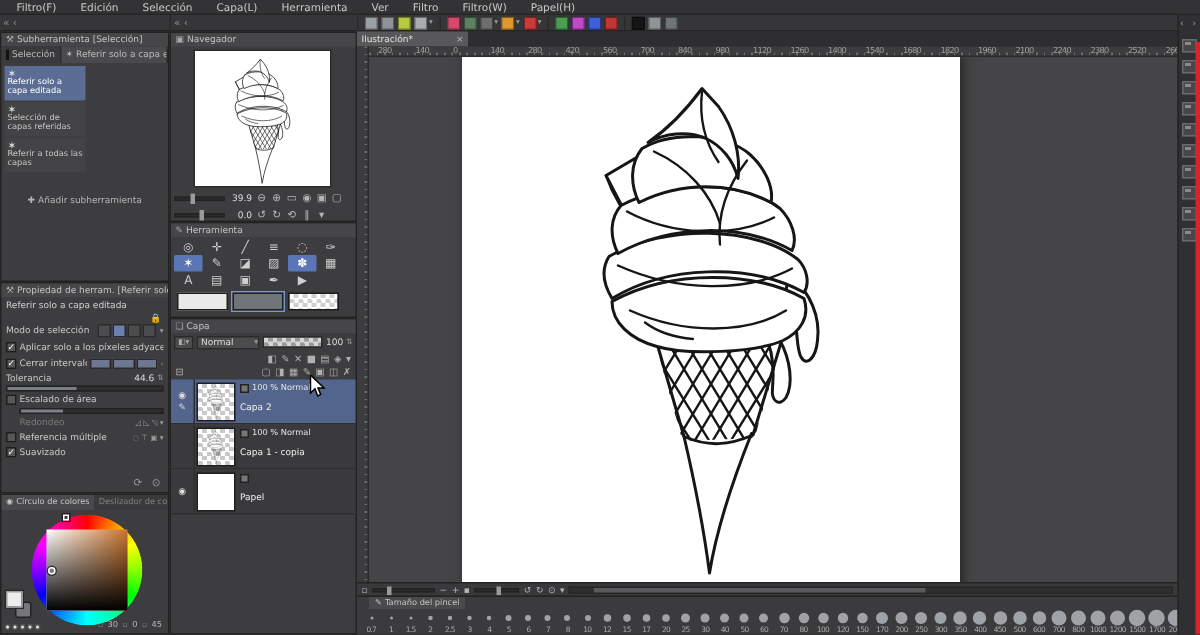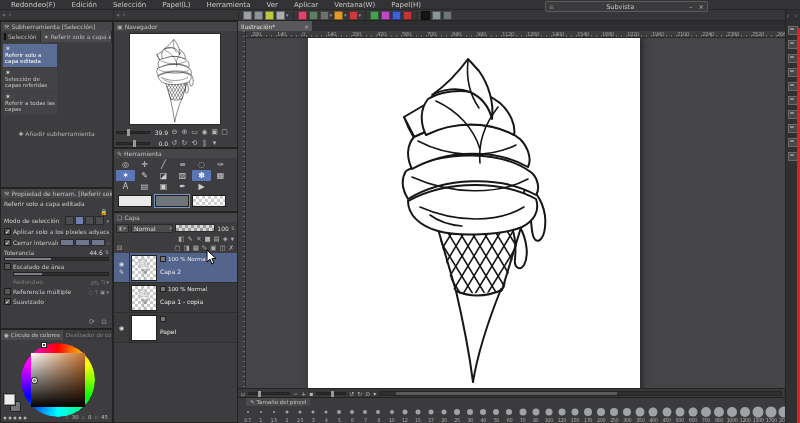--- a/index.html
+++ b/index.html
@@ -206,28 +206,28 @@
           </g>
         </g>
         <clipPath id="wafclip">
             <polygon points="128,188 216,183 195,255 147,257"></polygon>
           </clipPath>
       </symbol>
     </defs>
   </svg>
 
   <div class="abs" id="menubar">
-      <span class="menu-item">Redondeo(F)</span>
+      <span class="menu-item">Filtro(F)</span>
       <span class="menu-item">Edición</span>
       <span class="menu-item">Selección</span>
-      <span class="menu-item">Papel(L)</span>
+      <span class="menu-item">Capa(L)</span>
       <span class="menu-item">Herramienta</span>
       <span class="menu-item">Ver</span>
-      <span class="menu-item">Aplicar</span>
-      <span class="menu-item">Ventana(W)</span>
+      <span class="menu-item">Filtro</span>
+      <span class="menu-item">Filtro(W)</span>
       <span class="menu-item">Papel(H)</span>
     </div>
 
   <div class="abs" id="cmdbar">
     <div class="dockhdr">« ‹</div>
     <div class="dockhdr mid">« ‹</div>
     <div id="cmd-icons">
         <span class="cmd-ic" style="background: rgb(154, 160, 164);"></span>
         <span class="cmd-ic" style="background: rgb(143, 148, 152);"></span>
         <span class="cmd-ic" style="background: rgb(185, 201, 63);"></span>
@@ -247,26 +247,20 @@
         <span class="cmd-ic" style="background: rgb(191, 73, 199);"></span>
         <span class="cmd-ic" style="background: rgb(63, 95, 216);"></span>
         <span class="cmd-ic" style="background: rgb(194, 53, 53);"></span>
         <span class="cmd-sep"></span>
         <span class="cmd-ic" style="background: rgb(21, 21, 21);"></span>
         <span class="cmd-ic" style="background: rgb(143, 148, 150);"></span>
         <span class="cmd-ic" style="background: rgb(111, 116, 119);"></span>
       </div>
   </div>
 
-  <div class="abs" id="subvista">
-    <span class="hnd">≡</span>
-    <span class="ttl">Subvista</span>
-    <span class="wbtn">–</span>
-    <span class="wbtn">×</span>
-  </div>
 
   <div class="abs panel" id="subtool">
     <div class="phdr">
         <span class="pic">⚒</span>
         <span>Subherramienta [Selección]</span>
       </div>
     <div class="st-tabs">
       <div class="st-tab">
           <span class="st-swatch"></span>
           <span>Selección</span>

